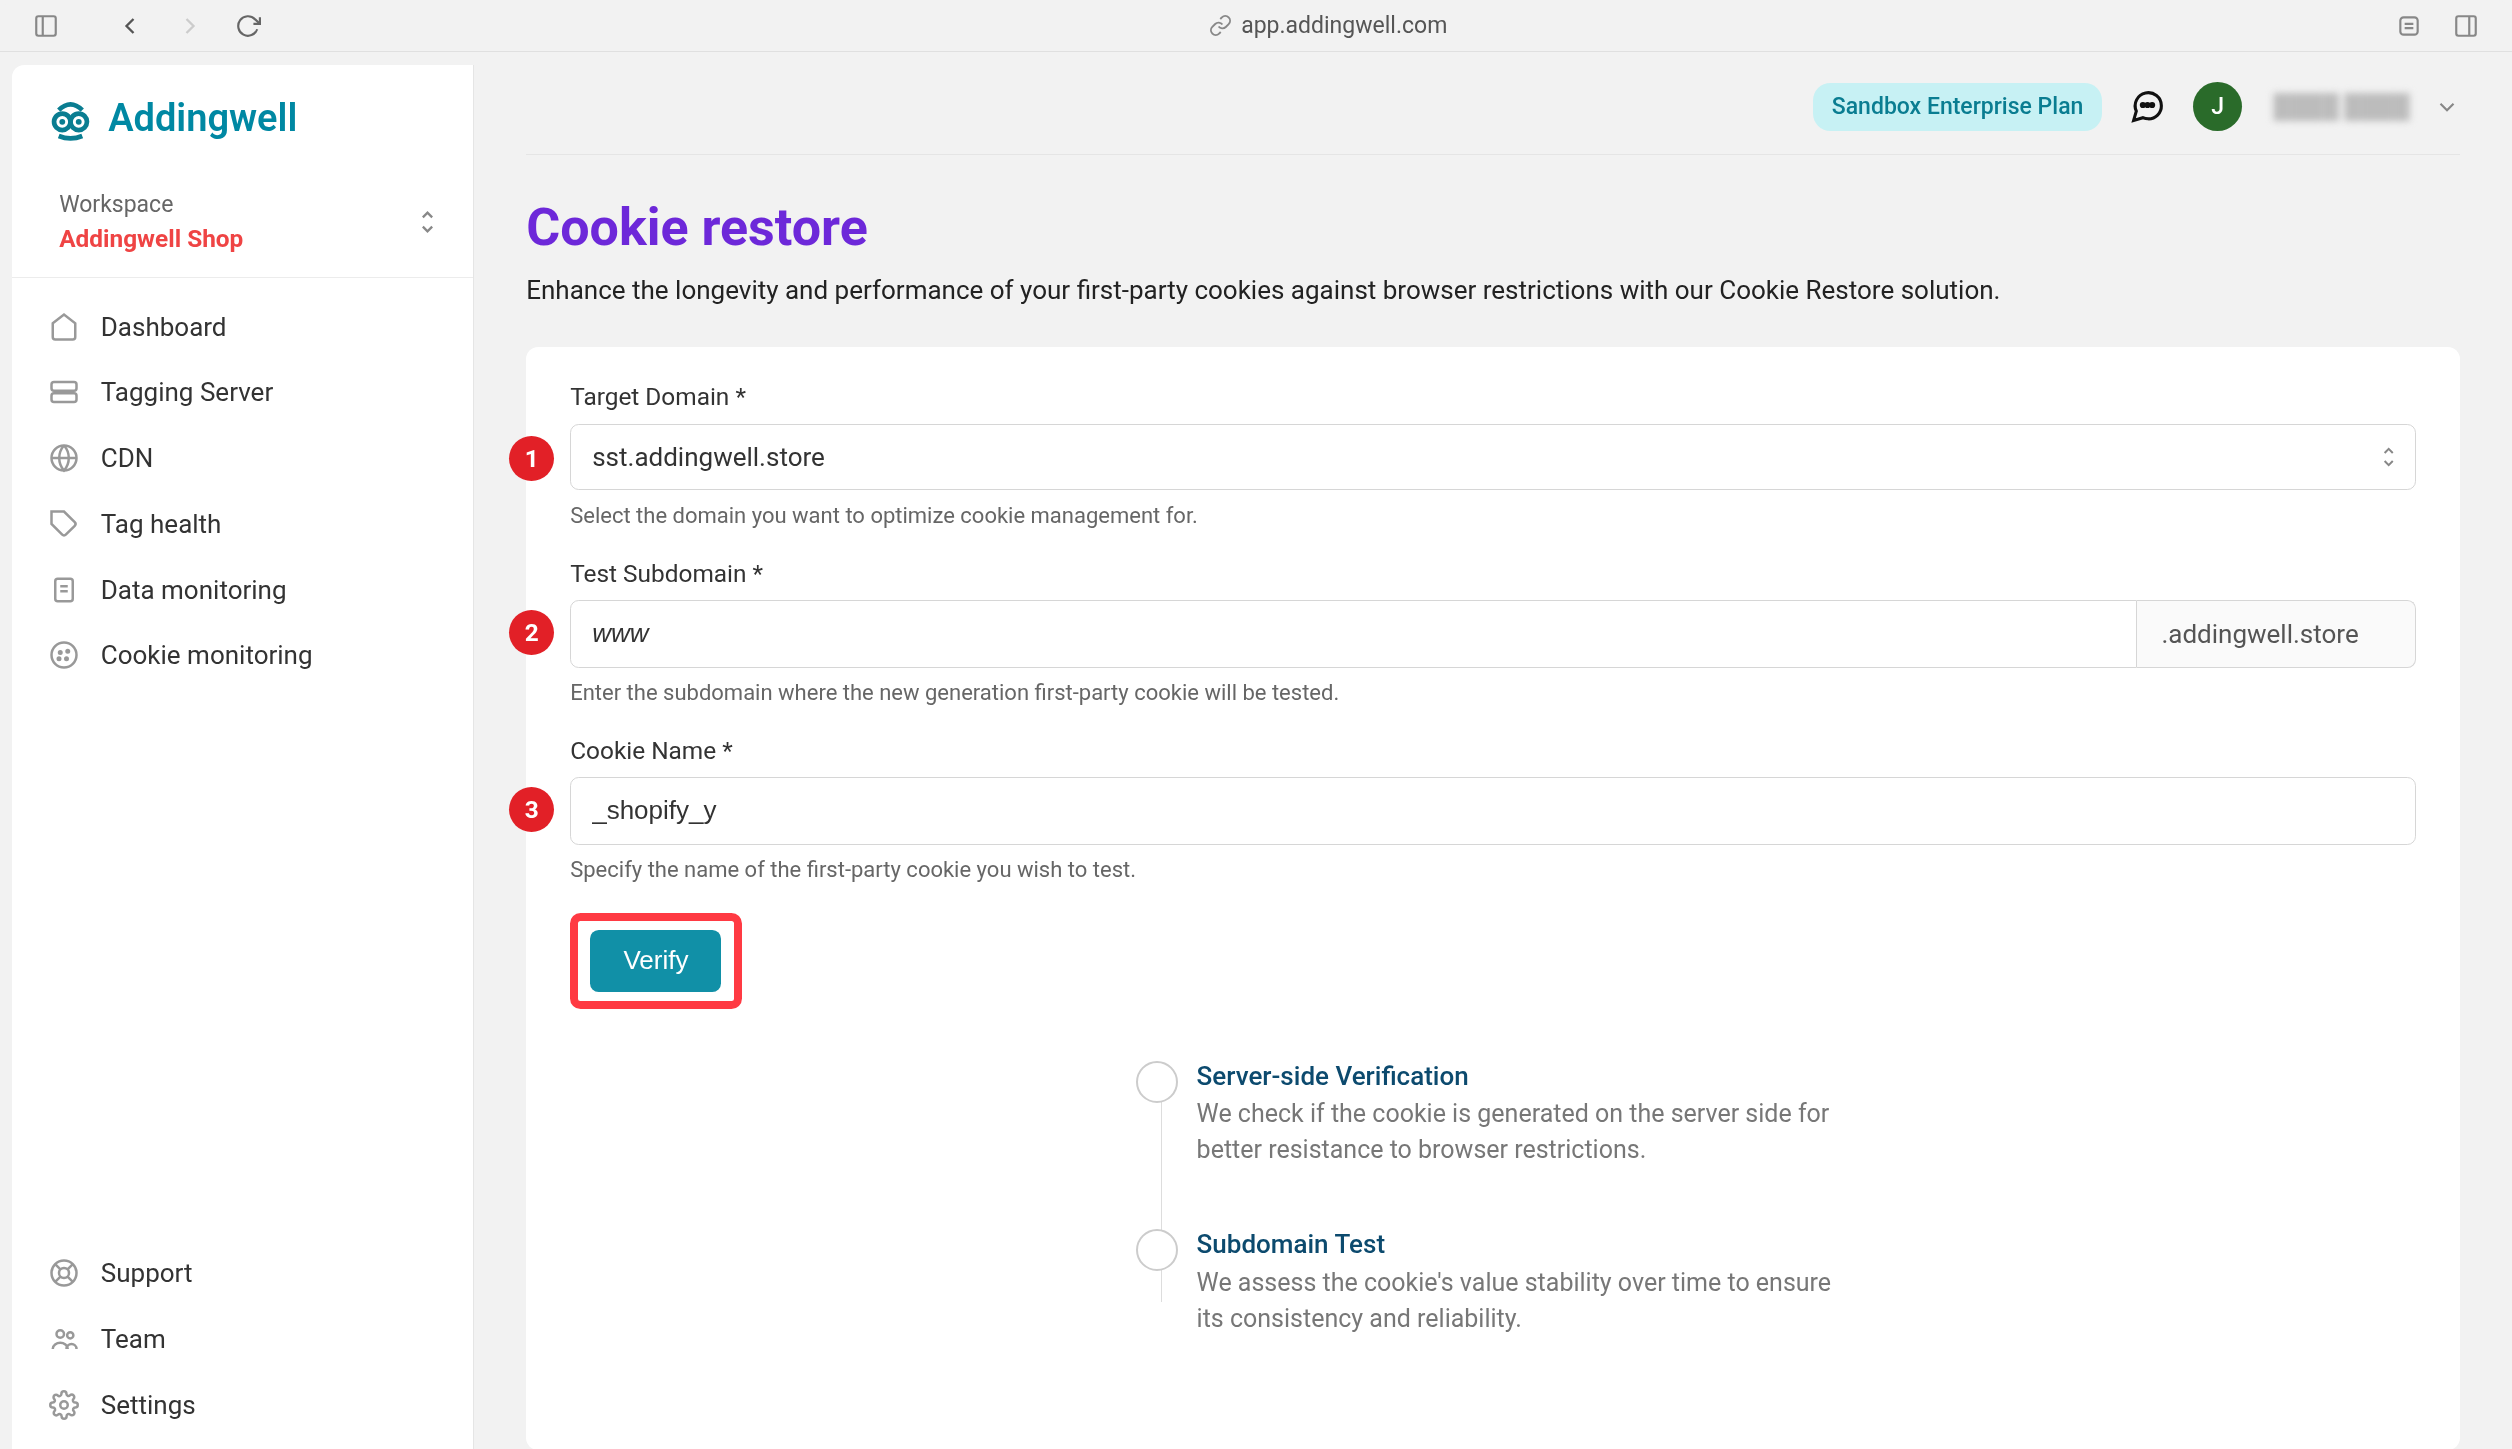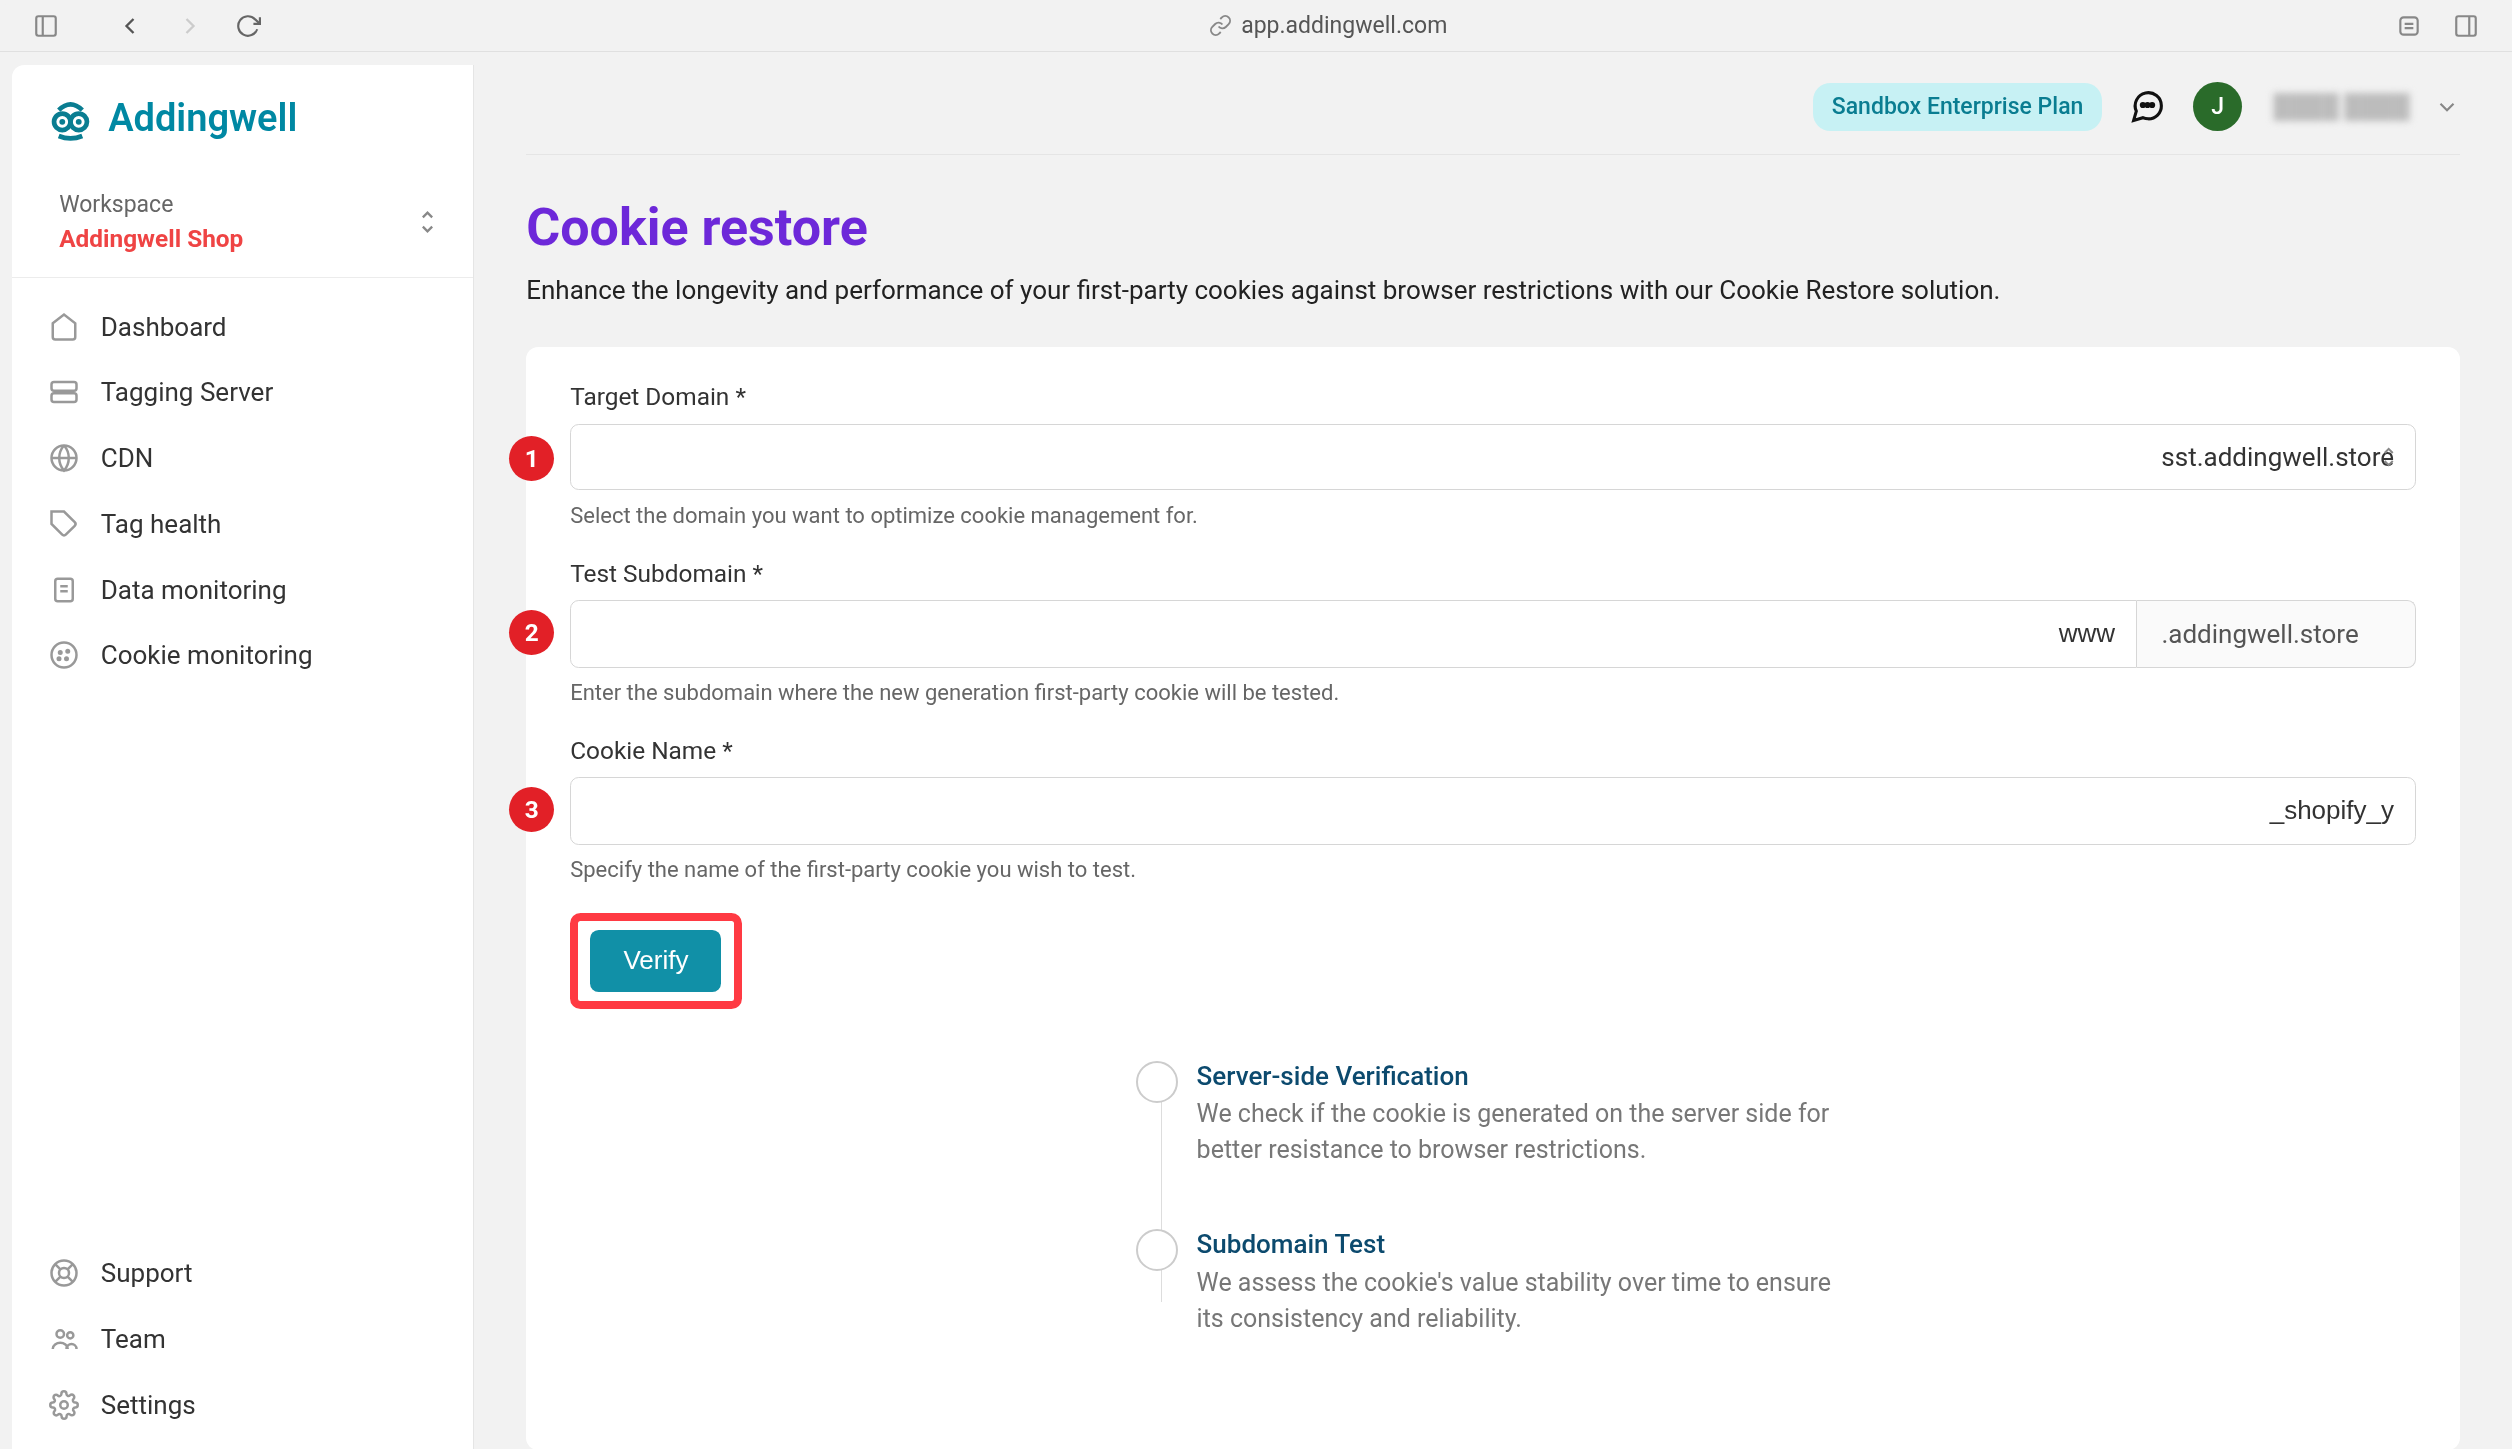--- a/index.html
+++ b/index.html
@@ -39,25 +39,25 @@
 .avatar { width: 49px; height: 49px; border-radius: 50%; background: #2a6b2a; color: #fff; display: flex; align-items: center; justify-content: center; font-size: 23px; font-weight: 500; }
 .user-name { font-size: 23px; color: #bcbcbc; filter: blur(3.5px); margin-left: 7px; }
 .topbar .chev2 { color: #888; font-size: 24.4px; }
 
 .page-title { font-size: 52px; font-weight: 700; color: #6d28d9; margin-top: 42px; margin-bottom: 17.4px; }
 .page-sub { font-size: 26px; color: #222; margin-bottom: 42px; }
 
 .card { background: #fff; border-radius: 12.2px; padding: 35px 44px 52px; }
 .field { position: relative; margin-bottom: 31px; }
 .field-label { font-size: 24.4px; color: #333; margin-bottom: 12.2px; display: block; }
-.select, .input { width: 100%; border: 0.9px solid #d6d6d6; border-radius: 8.7px; padding: 17.4px 21px; font-size: 26px; color: #333; background: #fff; text-align: right; }
+.select, .input { width: 100%; border: 0.9px solid #d6d6d6; border-radius: 8.7px; padding: 17.4px 21px; font-size: 26px; color: #333; background: #fff; }
 .select { position: relative; }
 .select .sel-chev { position: absolute; right: 17.4px; top: 50%; transform: translateY(-50%); color: #888; font-size: 19px; }
 .input-row { display: flex; }
-.input-row .input { border-radius: 8.7px 0 0 8.7px; flex: 1; }
+.input-row .input { border-radius: 8.7px 0 0 8.7px; flex: 1; font-style: italic; }
 .input-suffix { border: 0.9px solid #d6d6d6; border-left: none; border-radius: 0 8.7px 8.7px 0; background: #fafafa; padding: 17.4px 24.4px; font-size: 26px; color: #555; display: flex; align-items: center; min-width: 279px; }
 .help { font-size: 22px; color: #666; margin-top: 12.2px; }
 
 .step-badge { position: absolute; left: -61px; top: 54px; width: 45px; height: 45px; border-radius: 50%; background: #e22027; color: #fff; display: flex; align-items: center; justify-content: center; font-size: 24.4px; font-weight: 700; }
 
 .verify-wrap { display: inline-block; border: 8.7px solid #ff3a43; border-radius: 10.5px; padding: 8.7px 12.2px; }
 .verify-btn { background: #1190a7; color: #fff; border: none; border-radius: 8.7px; padding: 15.7px 33px; font-size: 26px; font-weight: 400; cursor: pointer; }
 
 .steps { margin: 52px auto 0; max-width: 715px; position: relative; padding-left: 61px; }
 .vline { position: absolute; left: 25px; top: 35px; bottom: 35px; width: 1.7px; background: #ddd; }

